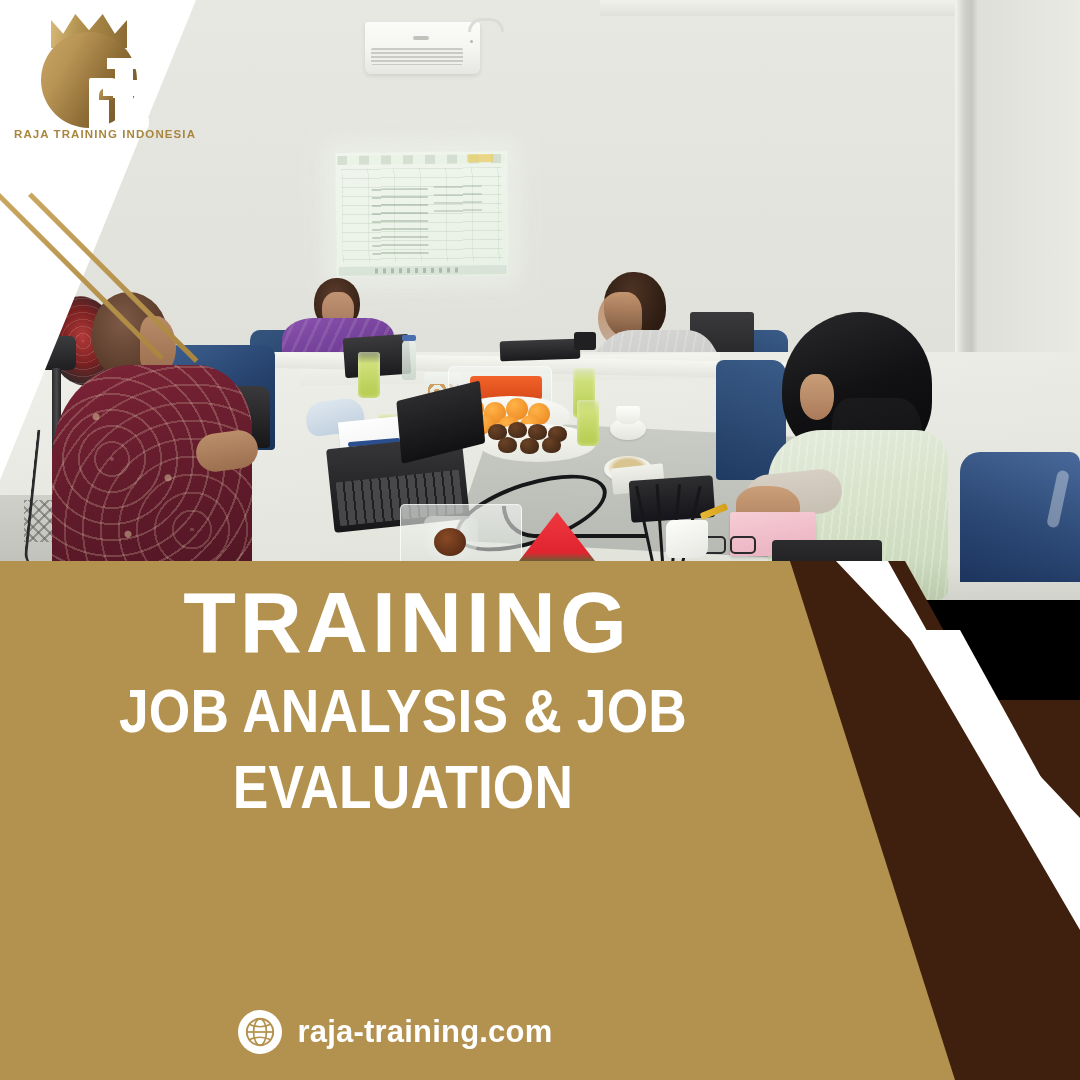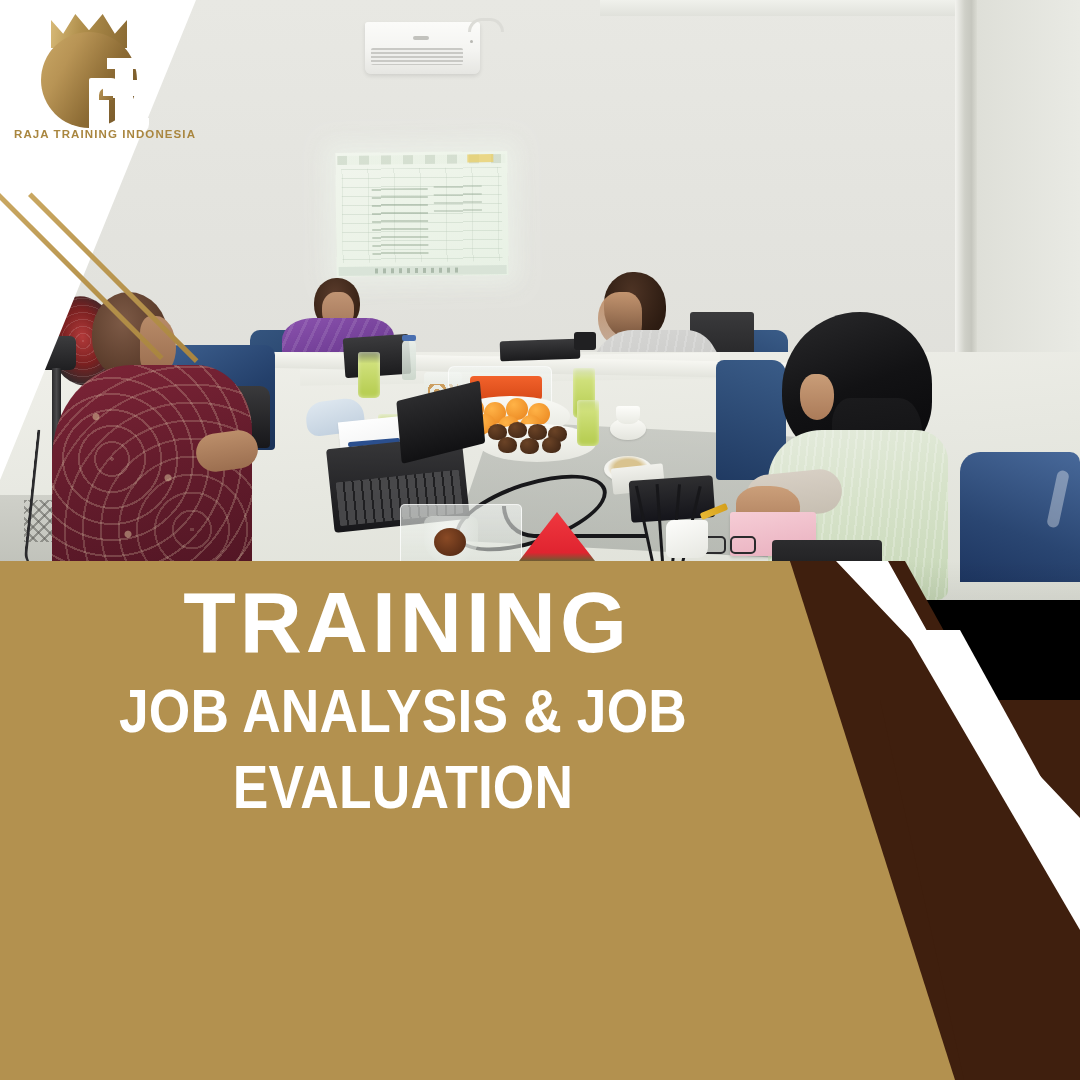--- a/index.html
+++ b/index.html
@@ -856,14 +856,26 @@
   <div class="brown-band"></div>
   <div class="brown-top-gap"></div>
   <div class="white-slash"></div>
   <div class="white-slash-2"></div>
 
   <div class="titles">
     <div class="title-main">TRAINING</div>
     <div class="title-sub">JOB ANALYSIS &amp; JOB EVALUATION</div>
   </div>
 
+  <div class="footer">
+    <span class="globe">
+      <svg width="30" height="30" viewBox="0 0 30 30" aria-hidden="true">
+        <circle cx="15" cy="15" r="13.2" fill="none" stroke="#B3914F" stroke-width="1.9"></circle>
+        <ellipse cx="15" cy="15" rx="6.4" ry="13.2" fill="none" stroke="#B3914F" stroke-width="1.7"></ellipse>
+        <line x1="1.8" y1="15" x2="28.2" y2="15" stroke="#B3914F" stroke-width="1.7"></line>
+        <path d="M4.3 7.2 Q15 12.2 25.7 7.2" fill="none" stroke="#B3914F" stroke-width="1.6"></path>
+        <path d="M4.3 22.8 Q15 17.8 25.7 22.8" fill="none" stroke="#B3914F" stroke-width="1.6"></path>
+      </svg>
+    </span>
+    <span class="site">raja-training.com</span>
+  </div>
 
 </div>
 
 </body></html>

